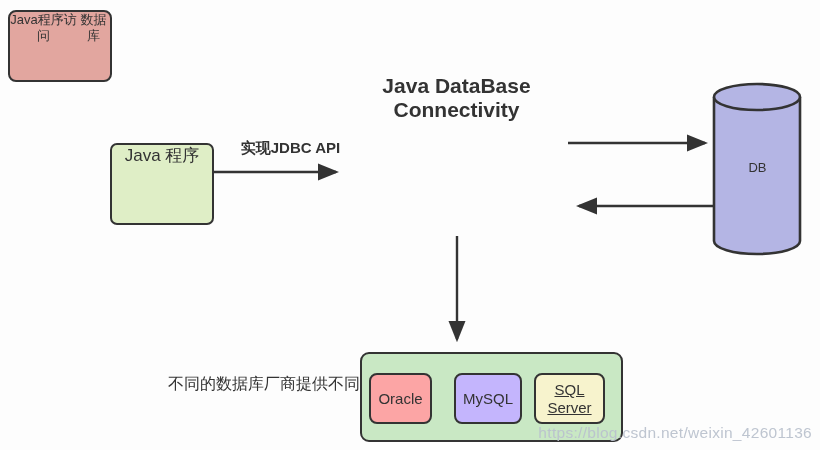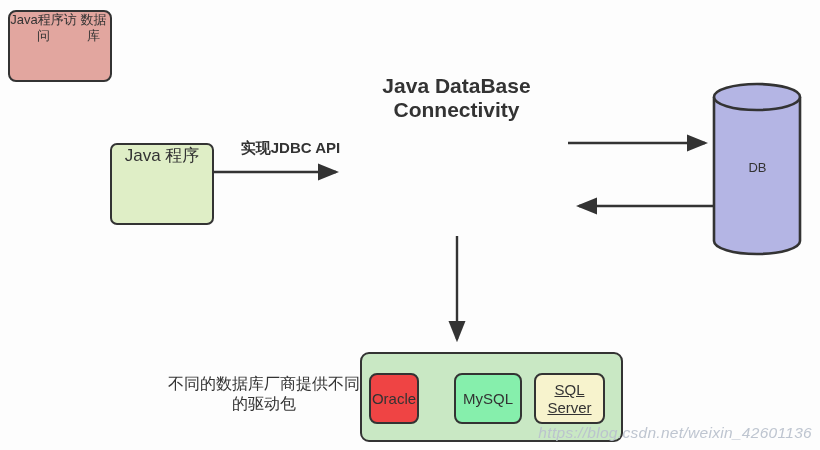--- a/index.html
+++ b/index.html
@@ -77,38 +77,37 @@
     position:absolute;
     border:2.5px solid #333;
     border-radius:8px;
     box-sizing:border-box;
     display:flex;align-items:center;justify-content:center;
     text-align:center;
     top:19px;height:51px;
     font-size:15px;
     line-height:1.15;
   }
-  .driver-oracle{left:7px;width:50px;background:#ef4444;}
-  .driver-mysql{left:92px;width:68px;background:#86efac;}
+  .driver-oracle{left:7px;width:63px;background:#fca5a5;}
+  .driver-mysql{left:92px;width:68px;background:#c4b5fd;}
   .driver-sqlserver{left:172px;width:71px;background:#f7f3cd;text-decoration:underline;}
   .caption{
     position:absolute;
     left:168px;top:374px;width:192px;
     text-align:center;
     font-size:16px;
     line-height:1.22;
     color:#333;
   }
   .watermark{
     position:absolute;
     right:8px;top:424px;
     font-size:15.5px;
     color:rgba(187,194,205,0.95);
     letter-spacing:0.3px;
-    font-style:italic;
   }
   .edges{
     position:absolute;left:0;top:0;
     pointer-events:none;
   }
 </style>
 </head>
 <body>
 
 <div class="stage">
@@ -152,18 +151,17 @@
     <div class="driver driver-mysql">
       <span>MySQL</span>
     </div>
     <div class="driver driver-sqlserver">
       <span>SQL Server</span>
     </div>
   </div>
 
   <div class="caption">
     <div>不同的数据库厂商提供不同</div>
-    <div>的驱动包</div>
   </div>
 
   <div class="watermark">https://blog.csdn.net/weixin_42601136</div>
 
 </div>
 
 </body></html>

